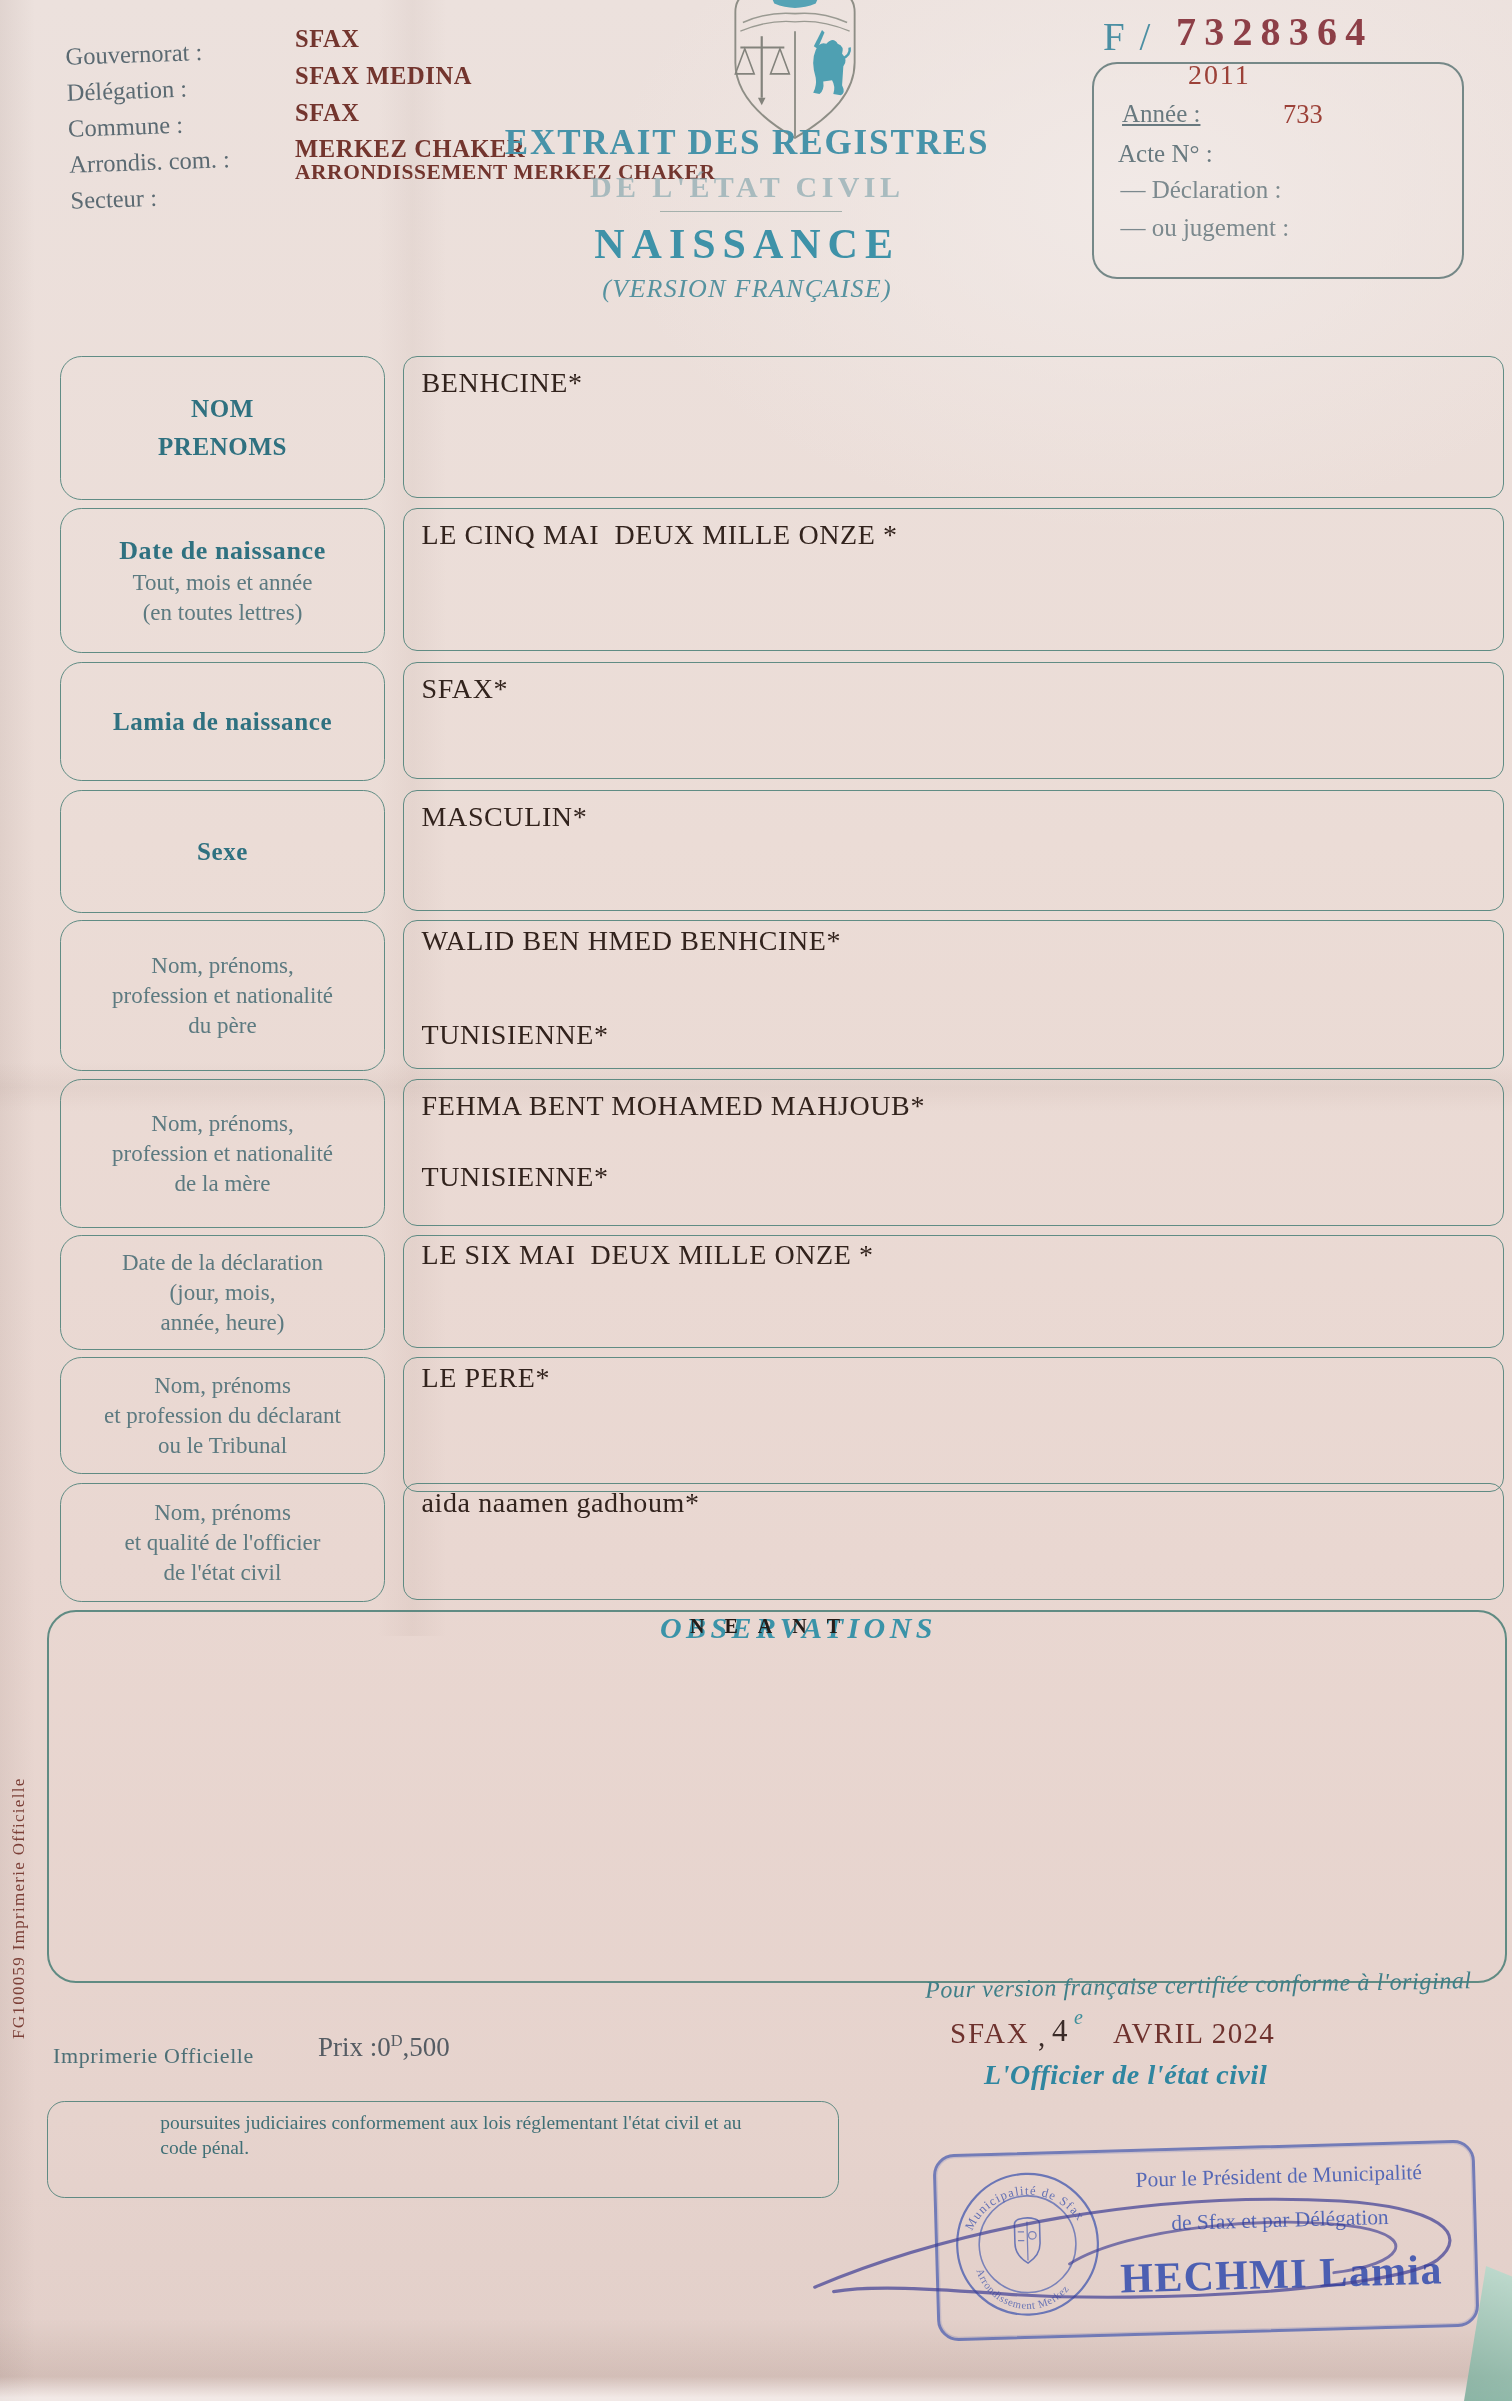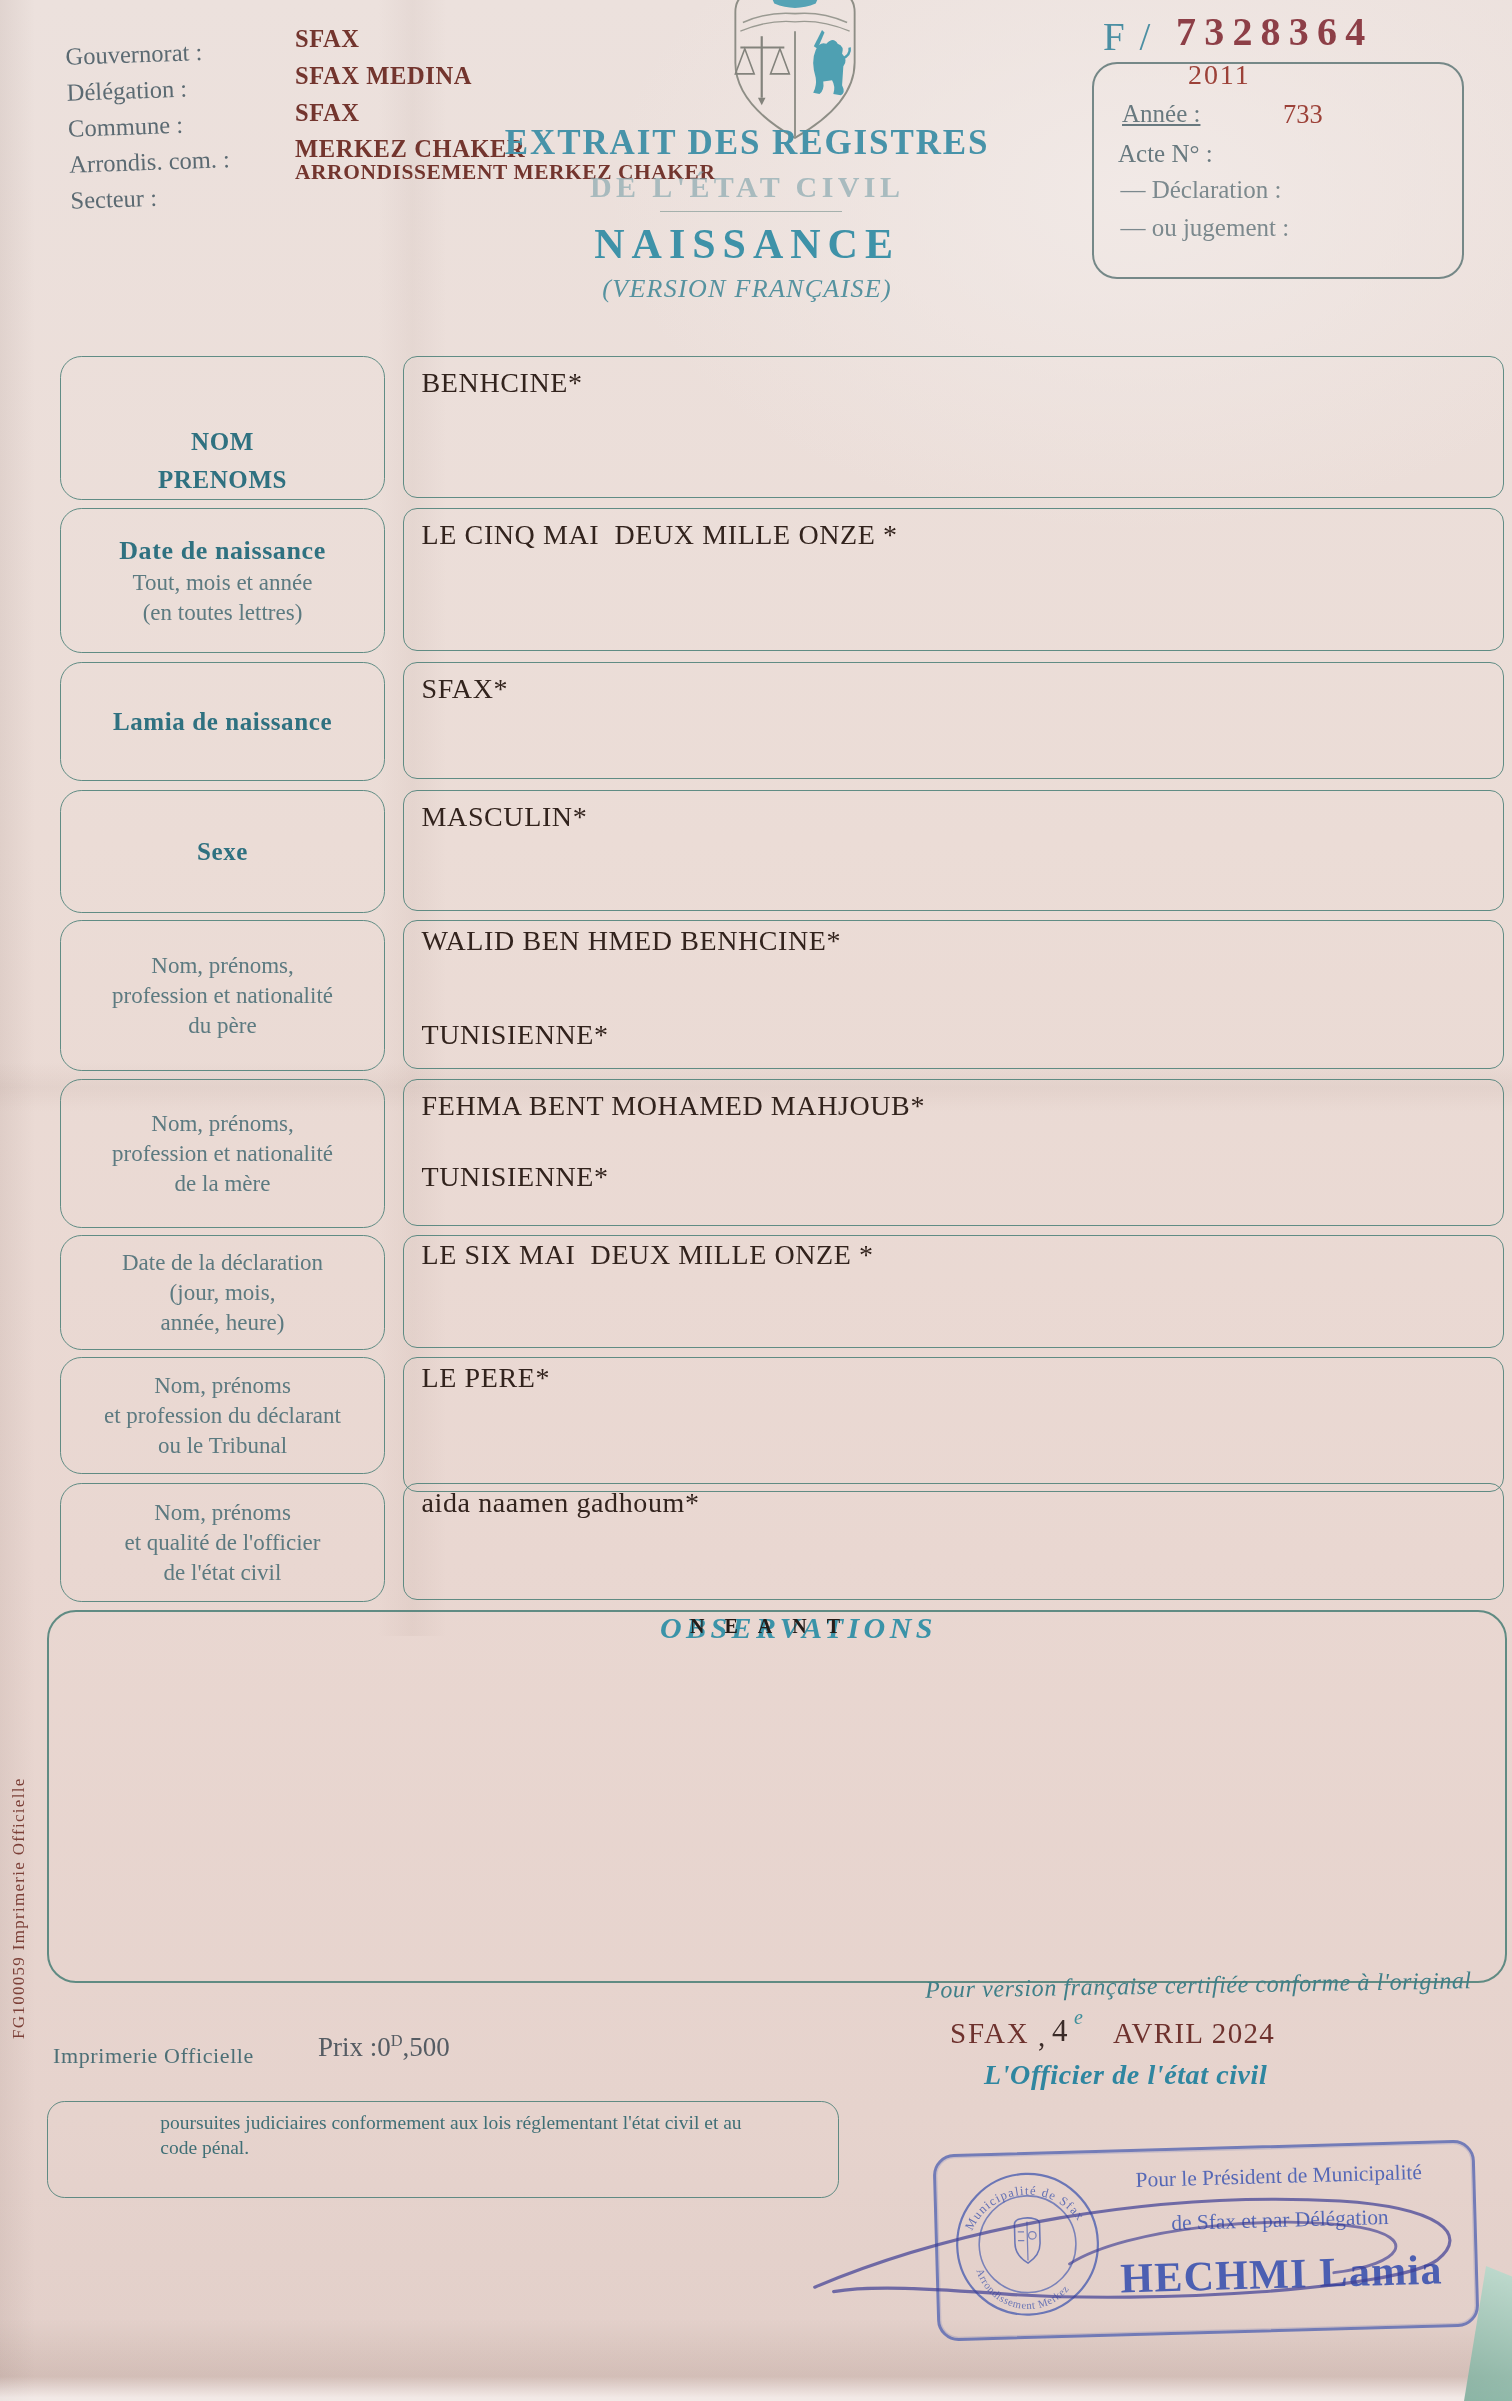--- a/index.html
+++ b/index.html
@@ -120,21 +120,21 @@
     <div class="abs lab" style="left:26.4px;top:150px;opacity:.85;">— ou jugement :</div>
   </div>
 
   <div class="abs title-line1">EXTRAIT DES REGISTRES</div>
   <div class="abs title-line2">DE L'ÉTAT CIVIL</div>
   <div class="abs title-underline"></div>
   <div class="abs title-line3">NAISSANCE</div>
   <div class="abs title-line4">(VERSION FRANÇAISE)</div>
 
   <div class="row">
-    <div class="cell label-cell" style="top:356px;height:142px;justify-content:flex-end;">
+    <div class="cell label-cell" style="top:356px;height:142px;">
       <div class="lab-b">NOM</div>
       <div class="lab-b">PRENOMS</div>
     </div>
     <div class="cell value-cell" style="top:356px;height:142px;font-family:Liberation Serif, serif;">
       <div class="val">BENHCINE*</div>
     </div>
   </div>
 
   <div class="row">
     <div class="cell label-cell" style="top:508px;height:143px;">

